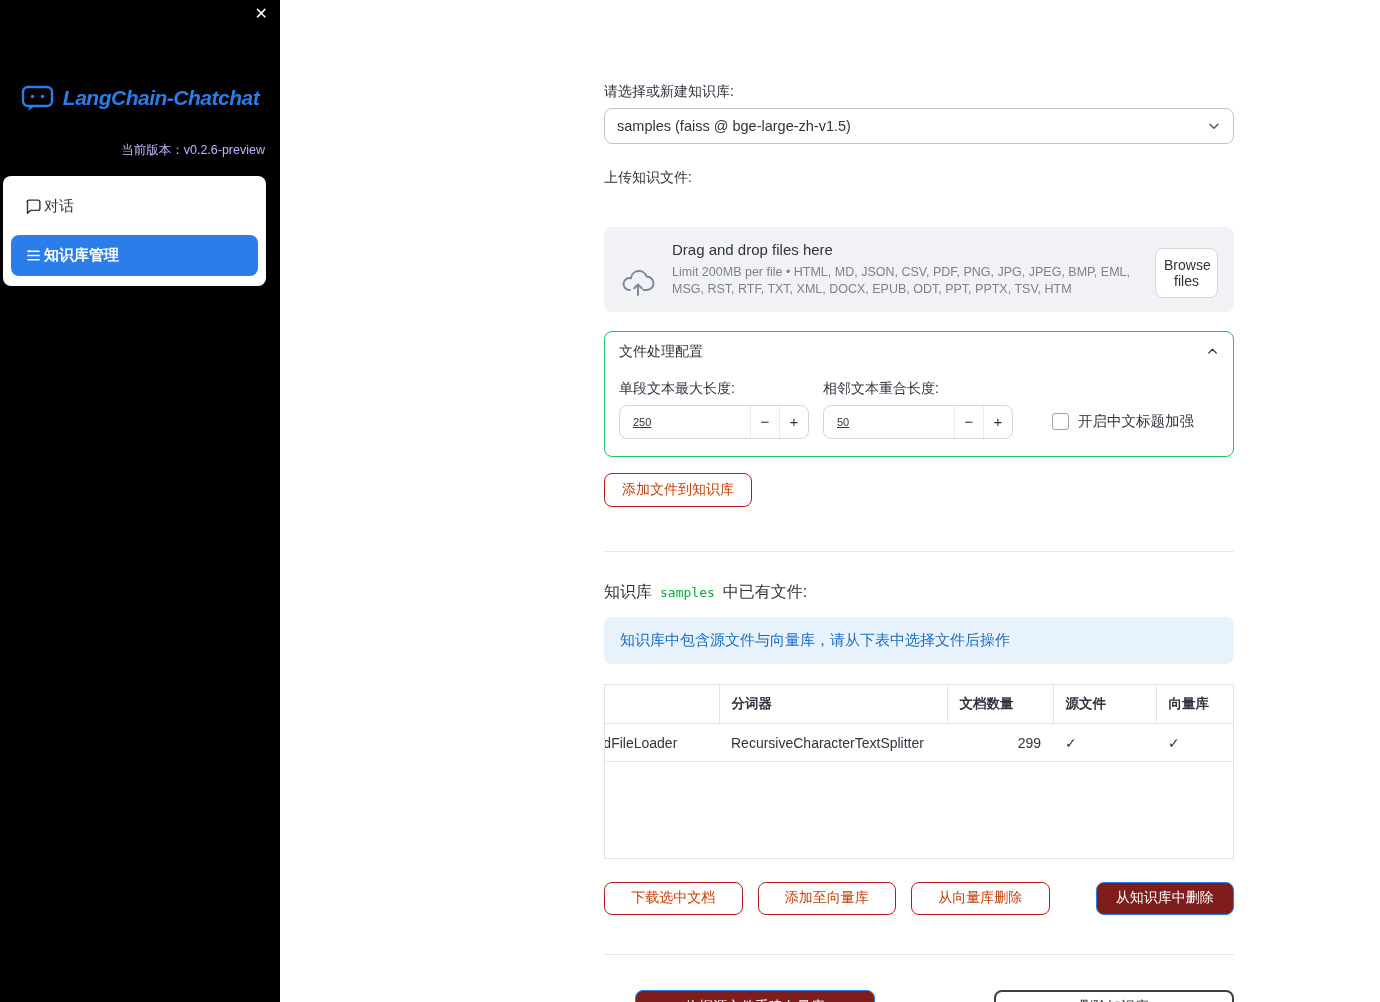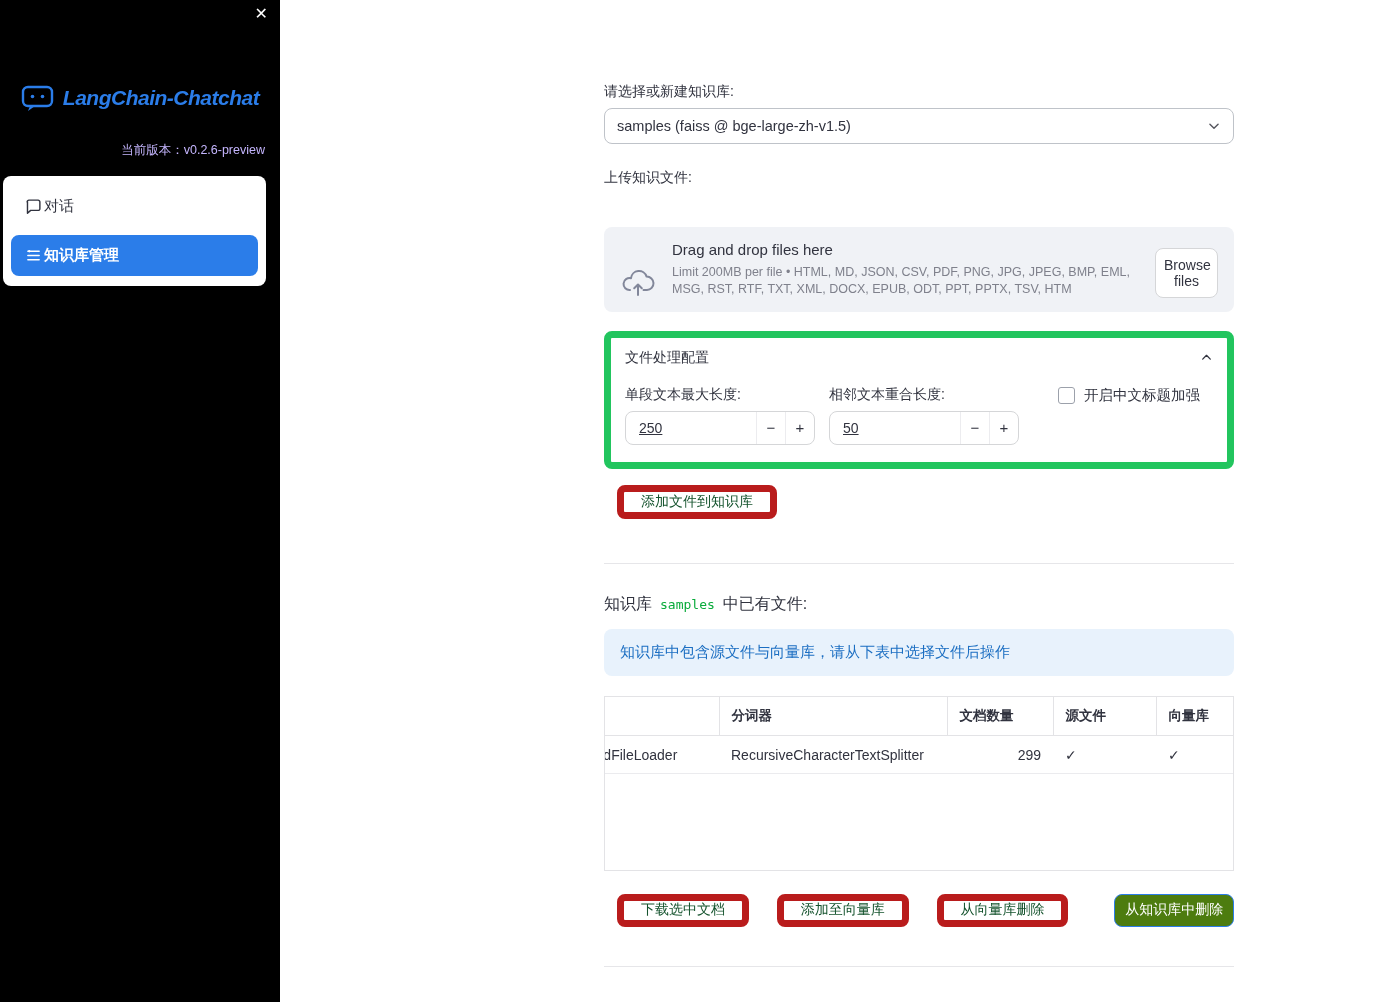--- a/index.html
+++ b/index.html
@@ -31,38 +31,38 @@
   .uploader { background:#f0f2f6; border-radius:8px; min-height:84px; padding:14px 16px;
               display:flex; align-items:flex-end;margin-top:40px; }
   .up-icon { margin-right:16px; flex:0 0 auto; }
   .up-texts { flex:1; }
   .drag-text { font-size:15px; color:#31333f; margin-bottom:6px; }
   .limit-text { font-size:12.5px; color:#7f818c; line-height:1.35; max-width:478px; }
   .browse-btn { flex:0 0 auto; width:63px; min-height:50px; background:#ffffff; border:1px solid #d5d6d8;
                 border-radius:8px; font-size:14px; color:#31333f; cursor:pointer; padding:6px 8px;
                 font-family:inherit; }
 
-  .expander { margin-top:19px; border:7px solid #22c55e; border-radius:8px; }
+  .expander { margin-top:19px; border:1px solid #22c55e; border-radius:8px; }
   .exp-header { padding:11px 14px; display:flex; align-items:center; justify-content:space-between;
                 cursor:pointer; font-size:14px; }
-  .exp-body { padding:8px 14px 17px; display:flex; align-items:flex-start; }
+  .exp-body { padding:8px 14px 17px; display:flex; align-items:flex-end; }
   .cfg-field { width:190px; margin-right:14px; }
   .num-input { width:190px; height:34px; border:1px solid #d5d6d8; border-radius:8px; background:#fff;
                display:flex; align-items:center; overflow:hidden; }
-  .num-value { flex:1; padding:0 13px; font-size:14px;text-decoration:underline; }
+  .num-value { flex:1; padding:0 13px; font-size:11px;text-decoration:underline; }
   .step-btn { width:29px; height:100%; border:none; border-left:1px solid #ececef; background:transparent;
               color:#31333f; font-size:15px; cursor:pointer; font-family:inherit; }
   .chk-group { display:flex; align-items:center; gap:9px; margin-left:25px; margin-bottom:8px; cursor:pointer; }
   .chk-box { width:17px; height:17px; border:1px solid #9ca1ab; border-radius:3px; background:#fff; }
   .chk-label { font-size:14.5px; }
 
   .btn { height:34px; border-radius:8px; font-size:14px; cursor:pointer; font-family:inherit; }
-  .btn-disabled { background:#fff; border:7px solid #b91c1c; color:#14532d;margin-left:13px; }
+  .btn-disabled { background:#fff; border:1px solid #b91c1c; color:#c2410c; }
   .btn-secondary { background:#fff; border:2px solid #404040; color:#31333f; }
-  .btn-primary { background:#4d7c0f; border:1px solid #2b7de9; color:#ffffff;margin-left:31px; }
+  .btn-primary { background:#7f1d1d; border:1px solid #2b7de9; color:#ffffff;margin-left:31px; }
   .add-btn { margin-top:16px; padding:0 17px; }
 
   .divider { border:none; border-top:1px solid #e6e6e9; }
   .div1 { margin-top:44px; }
   .kb-line { margin-top:30px; font-size:16px; display:flex; align-items:baseline; gap:8px; }
   .kb-code { font-family:"DejaVu Sans Mono","Liberation Mono",monospace; font-size:13px; color:#09ab3b; }
 
   .info-box { margin-top:14px; background:#e8f2fc; color:#1b6ec2; border-radius:8px;
               padding:14px 16px; font-size:15px; }
 

